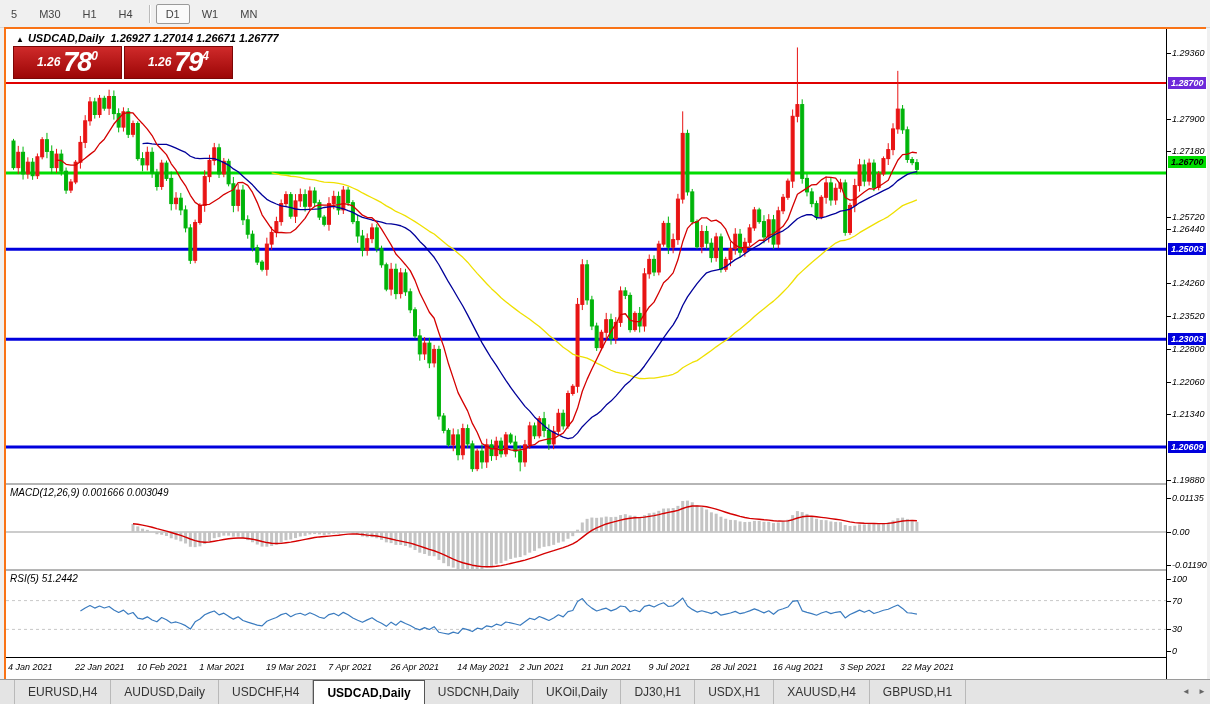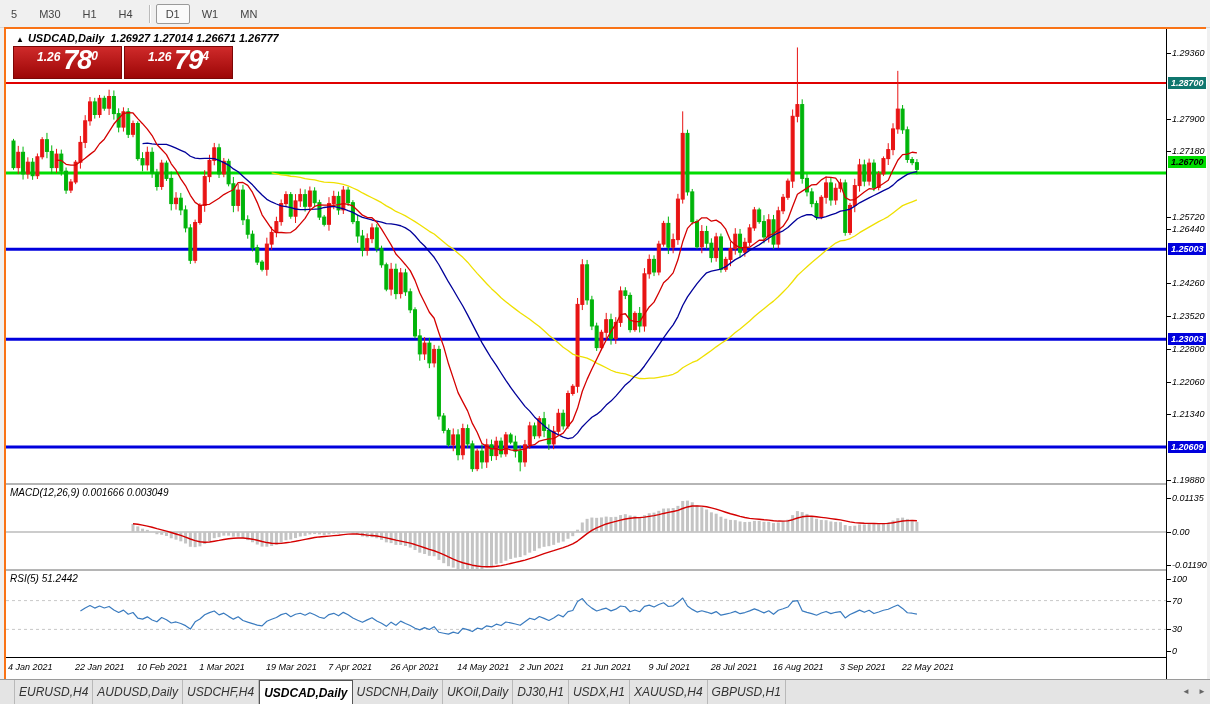--- a/index.html
+++ b/index.html
@@ -36,29 +36,29 @@
   #trade-panel{position:absolute;left:7px;top:17px;width:220px;z-index:5;}
   #tp-row1{display:flex;height:24px;}
   .tp-btn{width:58px;background:linear-gradient(#e24444,#bd0f0f);color:#fff;font-size:12px;
     text-align:center;line-height:24px;border:1px solid #8e0b0b;box-sizing:border-box;cursor:pointer;}
   .sp-btn{width:18px;background:linear-gradient(#fdfdfd,#d8d8d8);border:1px solid #9a9a9a;
     box-sizing:border-box;font-size:7px;color:#555;text-align:center;line-height:22px;cursor:pointer;}
   #vol-field{flex:1;background:#fff;border:1px solid #9a9a9a;border-left:none;border-right:none;
     font-size:13px;text-align:right;padding:0 6px;line-height:22px;box-sizing:border-box;}
   #tp-row2{display:flex;height:33px;}
   .price-box{flex:1;background:linear-gradient(#cf2a2a,#9c0606);color:#fff;border:1px solid #7c0606;
-    box-sizing:border-box;display:flex;align-items:flex-start;justify-content:center;padding-bottom:2px;cursor:pointer;}
+    box-sizing:border-box;display:flex;align-items:center;justify-content:center;padding-bottom:2px;cursor:pointer;}
   .price-box+.price-box{margin-left:2px;}
   .pb-small{font-size:12px;font-weight:bold;margin-right:3px;line-height:20px;}
   .pb-big{font-size:27px;font-weight:bold;line-height:26px;letter-spacing:-1px;}
   .pb-sup{font-size:12px;font-weight:bold;line-height:12px;align-self:flex-start;margin-top:3px;}
   
   #tab-bar{position:absolute;left:0;top:679px;width:1210px;height:25px;background:#e4e4e4;
     border-top:1px solid #9a9a9a;display:flex;align-items:stretch;font-size:12px;color:#333;}
-  .tab{padding:0 4px;line-height:24px;border-right:1px solid #b9b9b9;cursor:pointer;white-space:nowrap;font-style:italic;}
+  .tab{padding:0 13px;line-height:24px;border-right:1px solid #b9b9b9;cursor:pointer;white-space:nowrap;}
   .tab:first-child{border-left:1px solid #b9b9b9;margin-left:14px;}
   .tab.active{background:#fff;color:#000;font-weight:bold;border:1px solid #555;border-bottom:1px solid #fff;}
   #tab-spacer{flex:1;}
   .tab-arrow{width:16px;text-align:center;line-height:24px;font-size:8px;color:#666;cursor:pointer;}
   svg{display:block;}
 </style>
 </head>
 <body>
 
 <div id="toolbar">
@@ -692,21 +692,21 @@
       <div class="ax-lbl" style="top: 85px;">1.27900</div>
       <div class="ax-lbl" style="top: 117.4px;">1.27180</div>
       <div class="ax-lbl" style="top: 150.7px; margin-top: 44px;">1.26440</div>
       <div class="ax-lbl" style="top: 183.1px;">1.25720</div>
       <div class="ax-lbl" style="top: 248.8px;">1.24260</div>
       <div class="ax-lbl" style="top: 282.1px;">1.23520</div>
       <div class="ax-lbl" style="top: 314.5px;">1.22800</div>
       <div class="ax-lbl" style="top: 347.8px;">1.22060</div>
       <div class="ax-lbl" style="top: 380.2px;">1.21340</div>
       <div class="ax-lbl" style="top: 445.9px;">1.19880</div>
-      <div class="ax-badge" style="top: 48px; background: #0f766e; color: rgb(255, 255, 255);">1.28700</div>
+      <div class="ax-badge" style="top: 48px; background: #6d28d9; color: rgb(255, 255, 255);">1.28700</div>
       <div class="ax-badge" style="top: 127px; background: rgb(0, 221, 0); color: rgb(0, 0, 0);">1.26700</div>
       <div class="ax-badge" style="top: 214.365px; background: rgb(0, 0, 221); color: rgb(255, 255, 255);">1.25003</div>
       <div class="ax-badge" style="top: 304.365px; background: rgb(0, 0, 221); color: rgb(255, 255, 255);">1.23003</div>
       <div class="ax-badge" style="top: 412.095px; background: rgb(0, 0, 221); color: rgb(255, 255, 255);">1.20609</div>
       <div class="ax-lbl" style="top: 463.592px;">0.01135</div>
       <div class="ax-lbl" style="top: 498px;">0.00</div>
       <div class="ax-lbl" style="top: 531px;">-0.01190</div>
       <div class="ax-lbl" style="top: 545px;">100</div>
       <div class="ax-lbl" style="top: 566.6px;">70</div>
       <div class="ax-lbl" style="top: 595.4px;">30</div>

